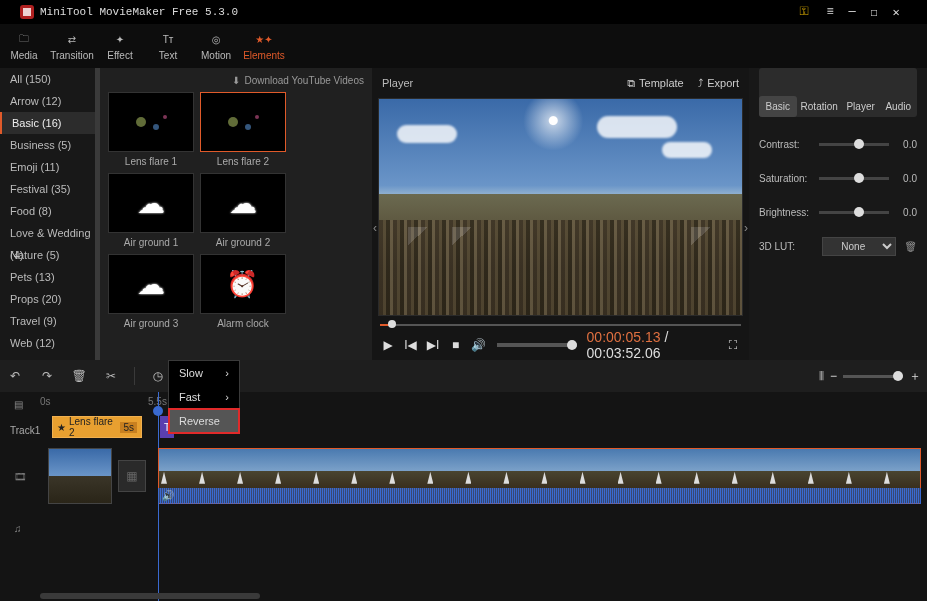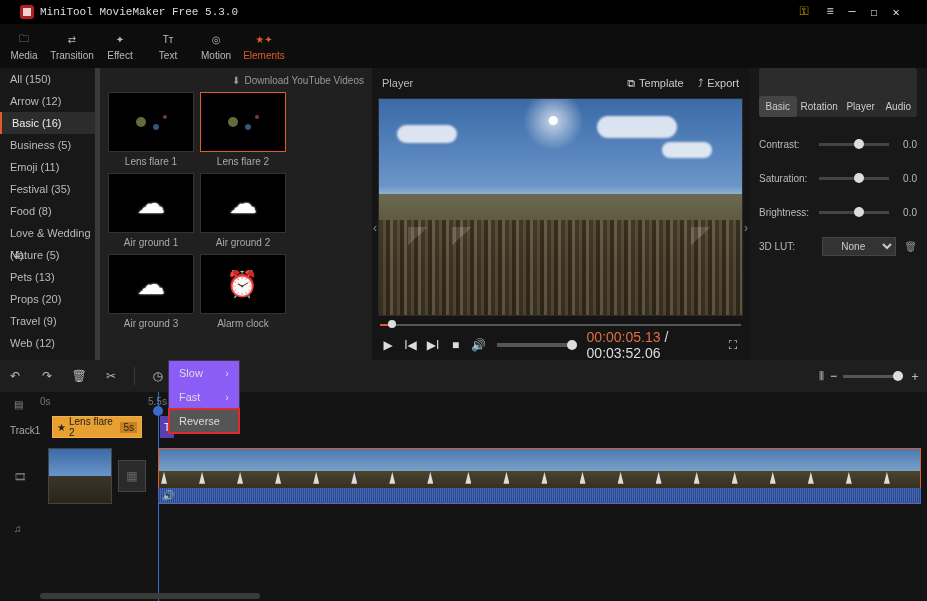--- a/index.html
+++ b/index.html
@@ -74,21 +74,21 @@
   .props .actions .btn.primary { background:#3a3a3a; color:#ddd; }
   .chev { position:absolute; top:150px; width:10px; height:20px; color:#888; display:flex; align-items:center; justify-content:center; }
 
   
   .timeline { flex:1; background:#141414; display:flex; flex-direction:column; }
   .tl-tools { height: 32px; background:#1e1e1e; display:flex; align-items:center; padding: 0 6px; gap: 14px; position:relative; }
   .tl-tools .tb { color:#bbb; width:18px; text-align:center; }
   .tl-tools .zoom { margin-left:auto; display:flex; align-items:center; gap:6px; }
   .zoom .zs { width: 60px; height: 3px; background:#555; position:relative; }
   .zoom .zs .kn { position:absolute; right:0; top:-4px; width:10px; height:10px; border-radius:50%; background:#ddd; }
-  .speed-menu { position:absolute; left:168px; top:0; width: 72px; background:#8b5cf6; border:1px solid #3a3a3a; z-index:10; }
+  .speed-menu { position:absolute; left:168px; top:0; width: 72px; background:#000000; border:1px solid #3a3a3a; z-index:10; }
   .speed-menu .mi { height: 24px; display:flex; align-items:center; padding: 0 10px; font-size: 11px; color:#ddd; justify-content:space-between; }
   .speed-menu .mi.hl { background:#555; outline:2px solid #e02a2a; outline-offset:-1px; }
   .tl-body { flex:1; position:relative; overflow:hidden; }
   .tl-left { position:absolute; left:0; top:0; bottom:0; width: 158px; background:#141414; }
   .tl-right { position:absolute; left:158px; right:0; top:0; bottom:0; }
   .ruler { height: 24px; position:relative; color:#777; font-size:10px; }
   .ruler .tick { position:absolute; top:4px; }
   .play-head { position:absolute; top:0; bottom:0; width:1px; background:#3a6ad0; left:0; }
   .play-head::before { content:''; position:absolute; top:14px; left:-5px; width:10px; height:10px; background:#3a6ad0; border-radius:50%; }
   .lane { height: 28px; display:flex; align-items:center; padding-left: 10px; font-size:10px; color:#aaa; }

